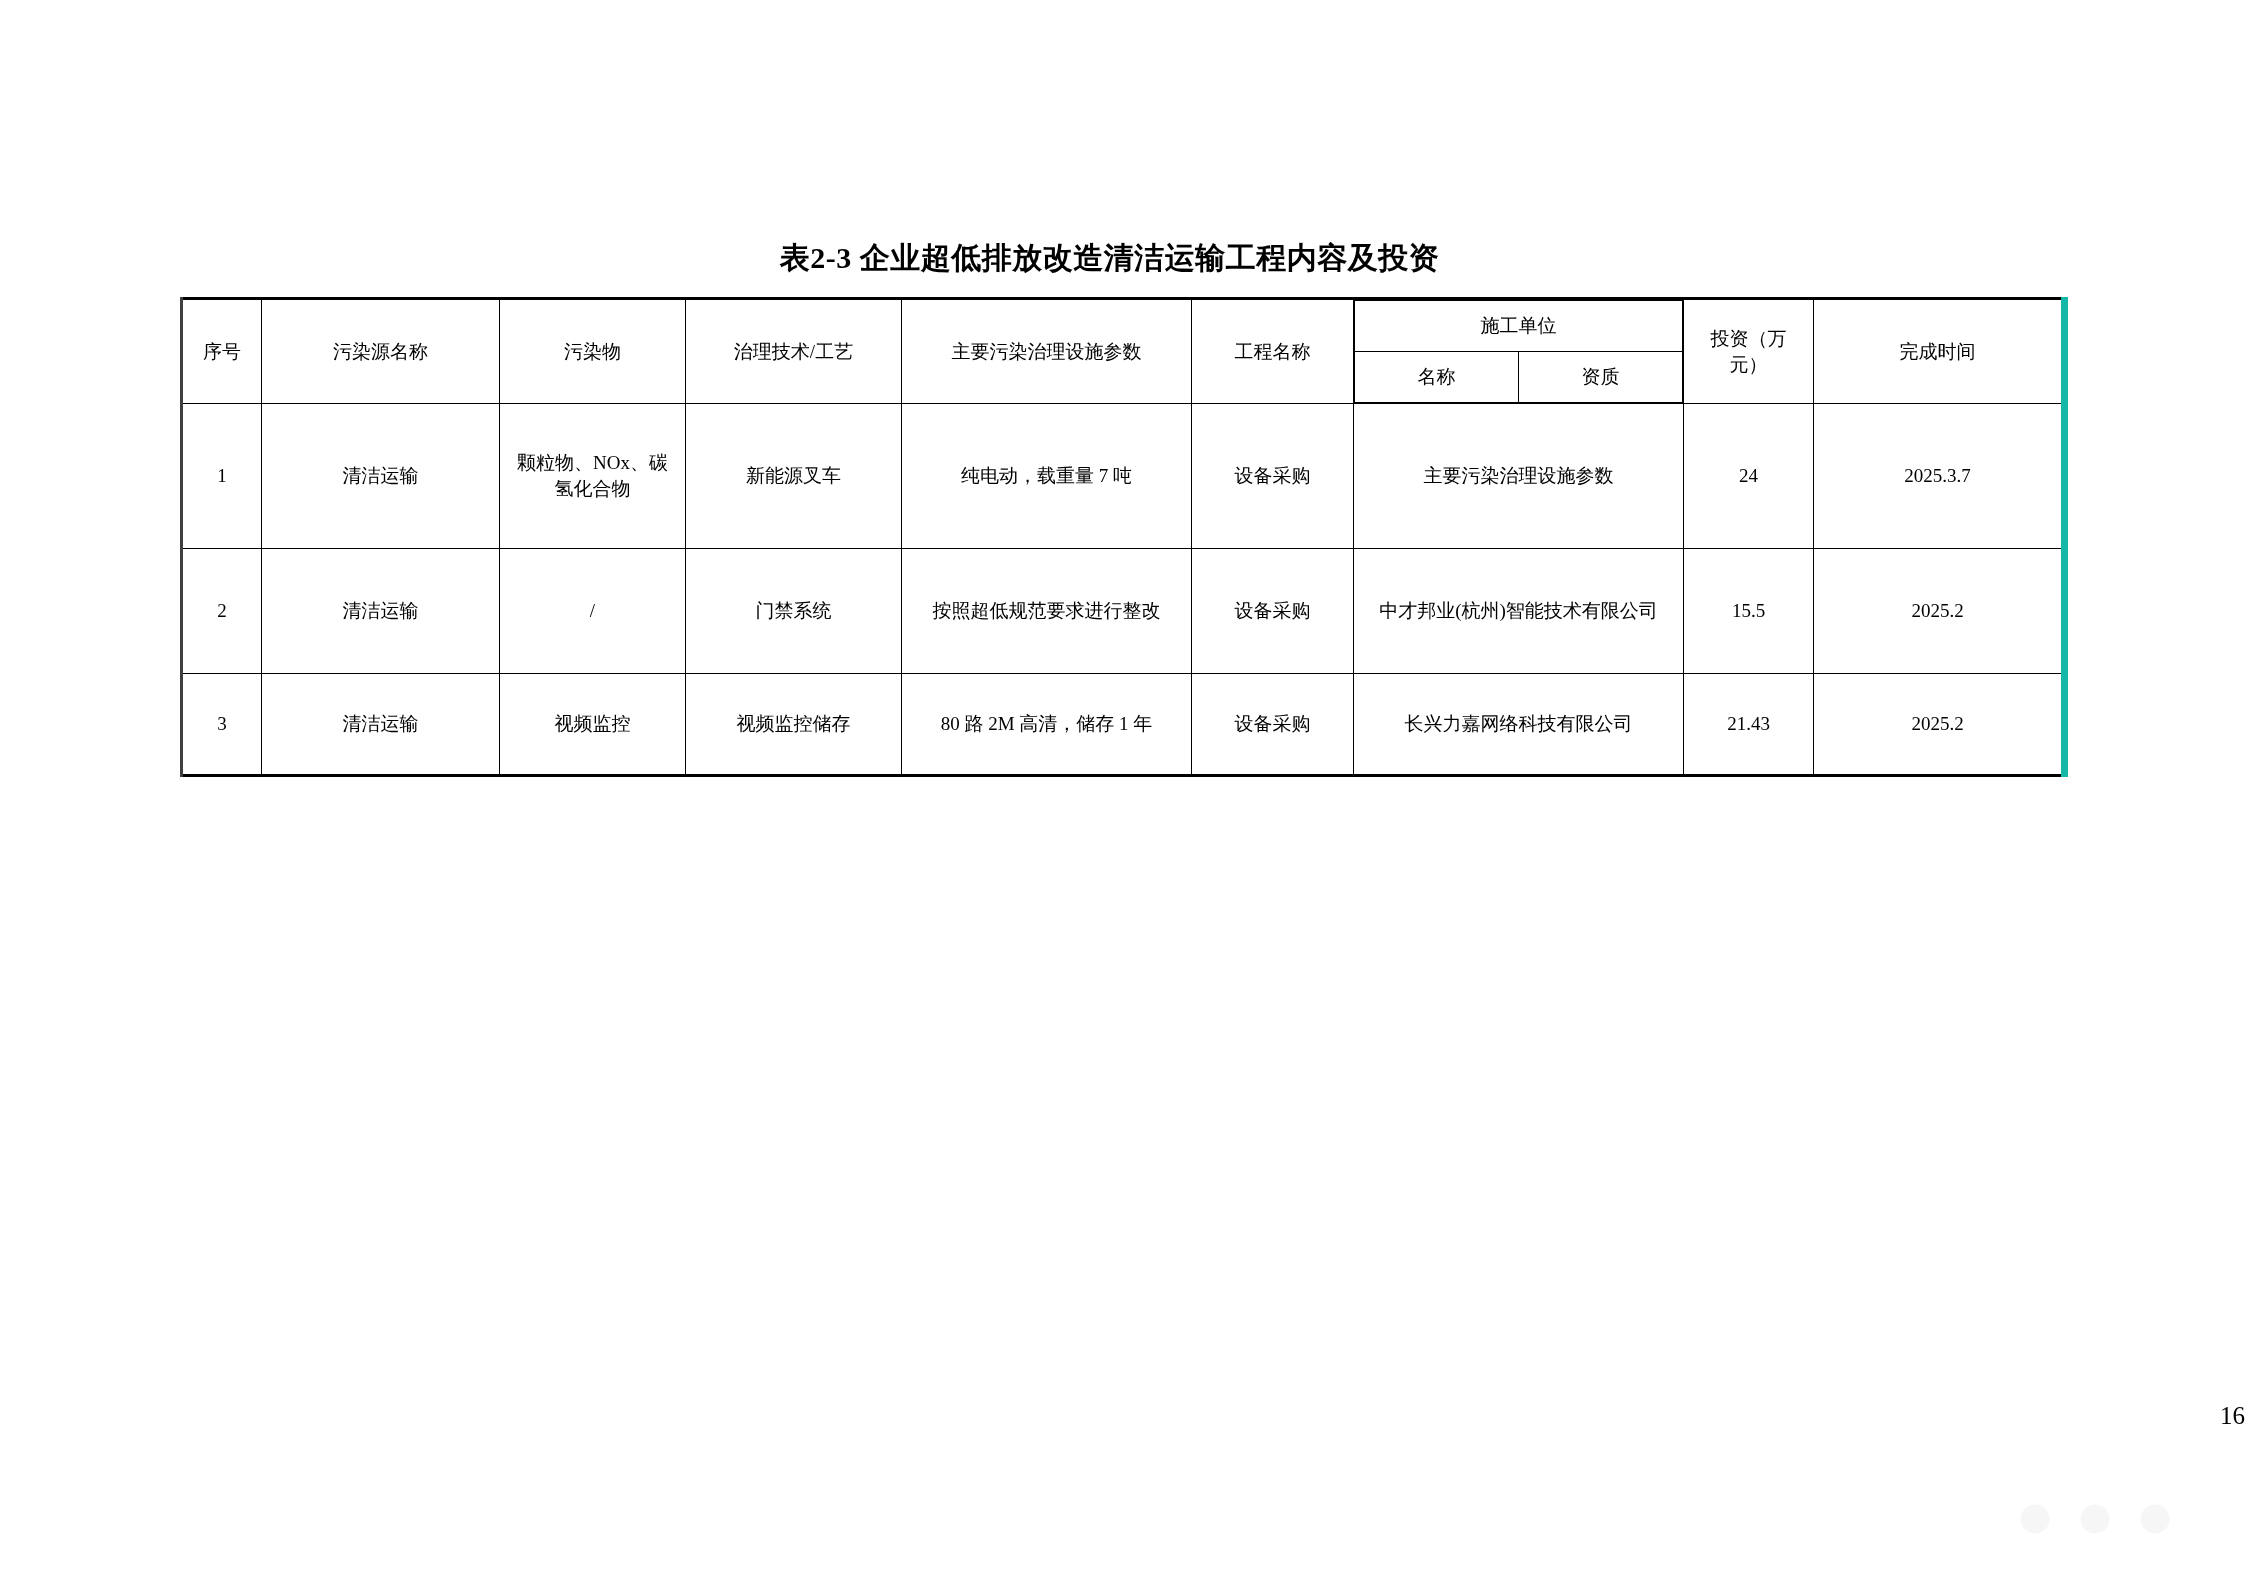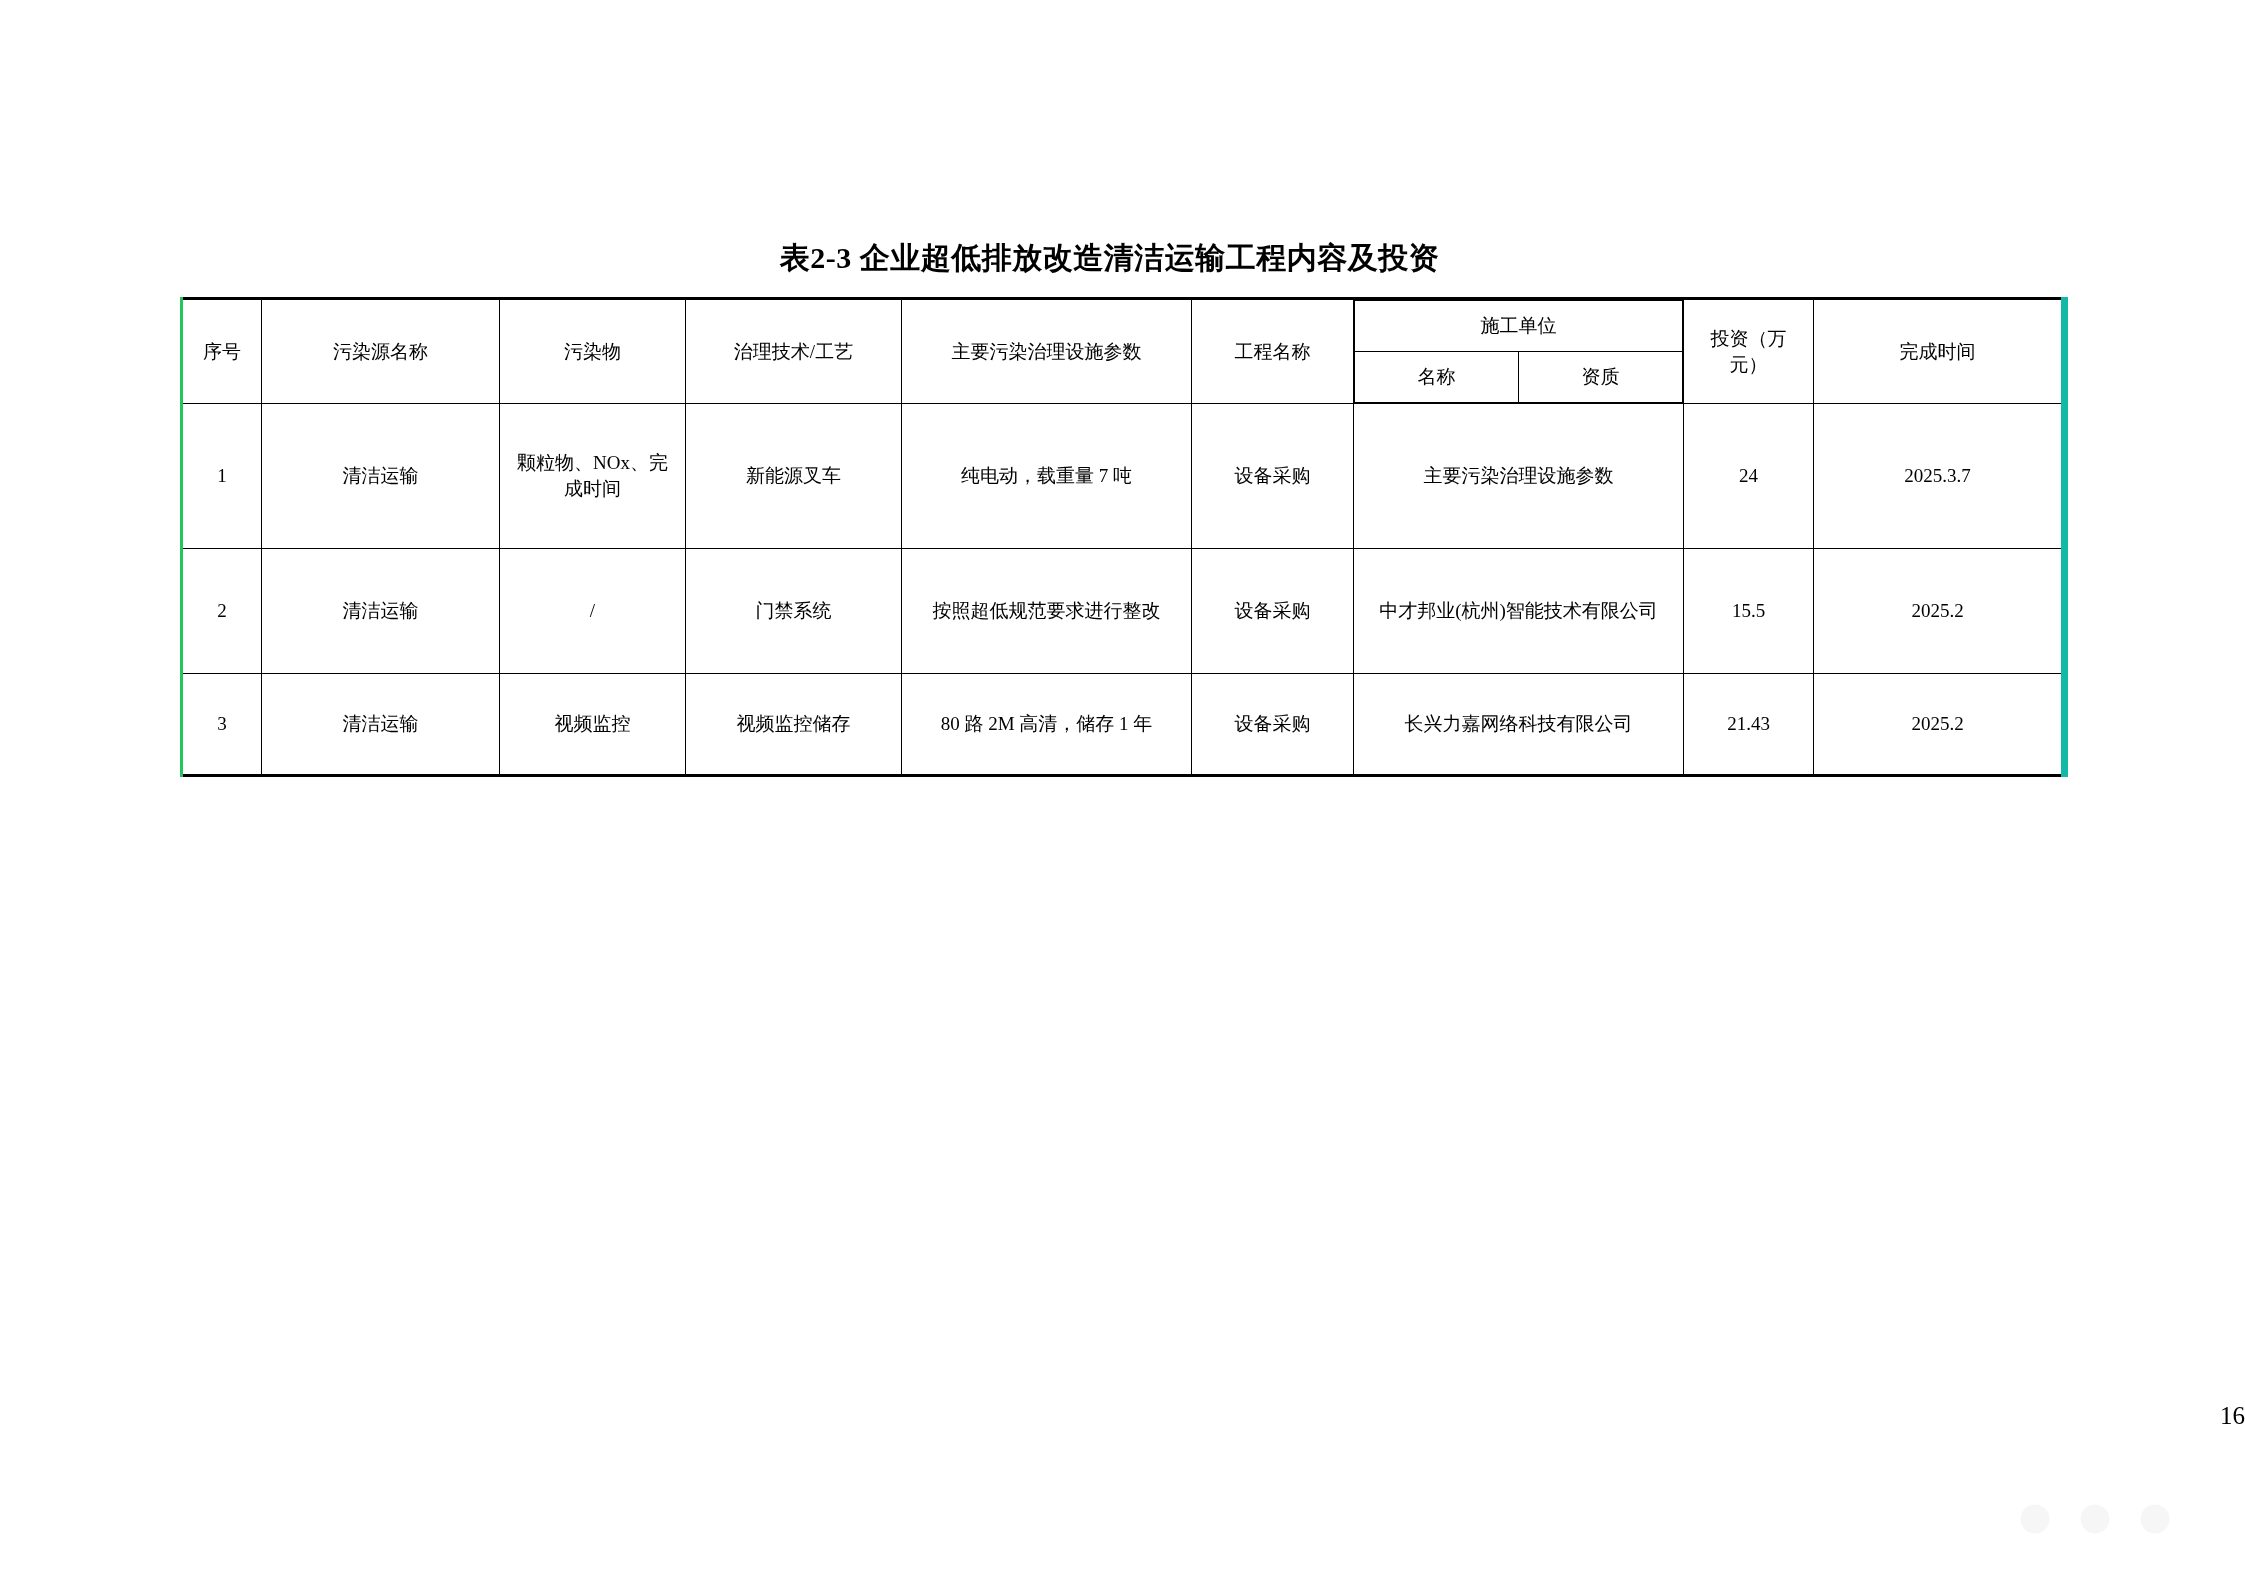--- a/index.html
+++ b/index.html
@@ -47,21 +47,21 @@
   table.main td, table.main th {
     border: 1.5px solid #000000;
     font-size: 19px;
     font-weight: normal;
     text-align: center;
     vertical-align: middle;
     padding: 6px 8px;
     line-height: 1.35;
     font-family: "Liberation Serif", "DejaVu Serif", serif;
   }
-  table.main .outer-left { border-left: 3px solid #22c55e; }
+  table.main .outer-left { border-left: 3px solid #404040; }
   table.main .outer-right { border-right: 7px solid #14b8a6; }
   .hdr-row td { height: 80px; }
   .hdr-sub { padding: 0 !important; border: none !important; }
   .sub-table {
     border-collapse: collapse;
     width: 100%;
     height: 100%;
   }
   .sub-table td {
     border: none;
@@ -150,21 +150,21 @@
           </tbody>
               </table>
         </td>
         <td>投资（万元）</td>
         <td class="outer-right">完成时间</td>
       </tr>
 
       <tr class="row1">
         <td class="outer-left">1</td>
         <td>清洁运输</td>
-        <td>颗粒物、NOx、完成时间</td>
+        <td>颗粒物、NOx、碳氢化合物</td>
         <td>新能源叉车</td>
         <td>纯电动，载重量 7 吨</td>
         <td>设备采购</td>
         <td colspan="2">主要污染治理设施参数</td>
         <td>24</td>
         <td class="outer-right">2025.3.7</td>
       </tr>
 
       <tr class="row2">
         <td class="outer-left">2</td>

